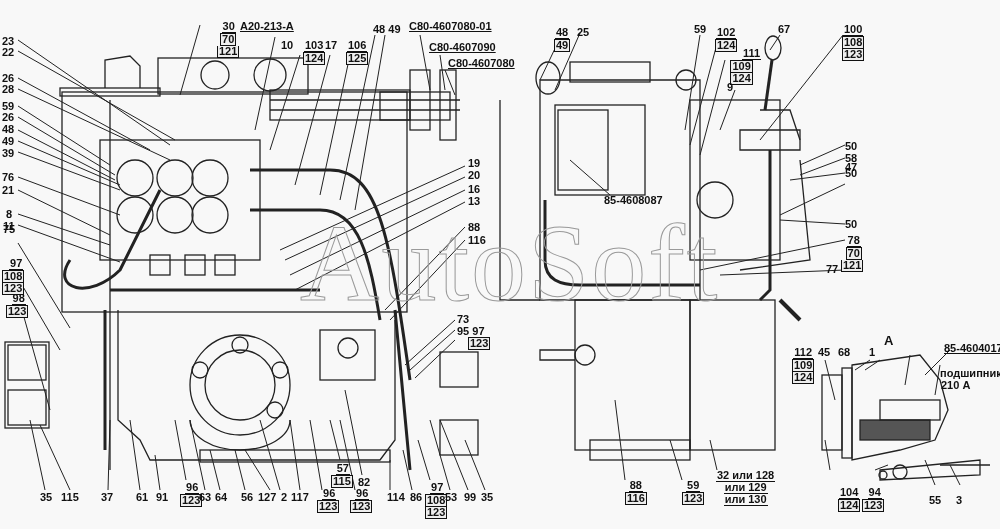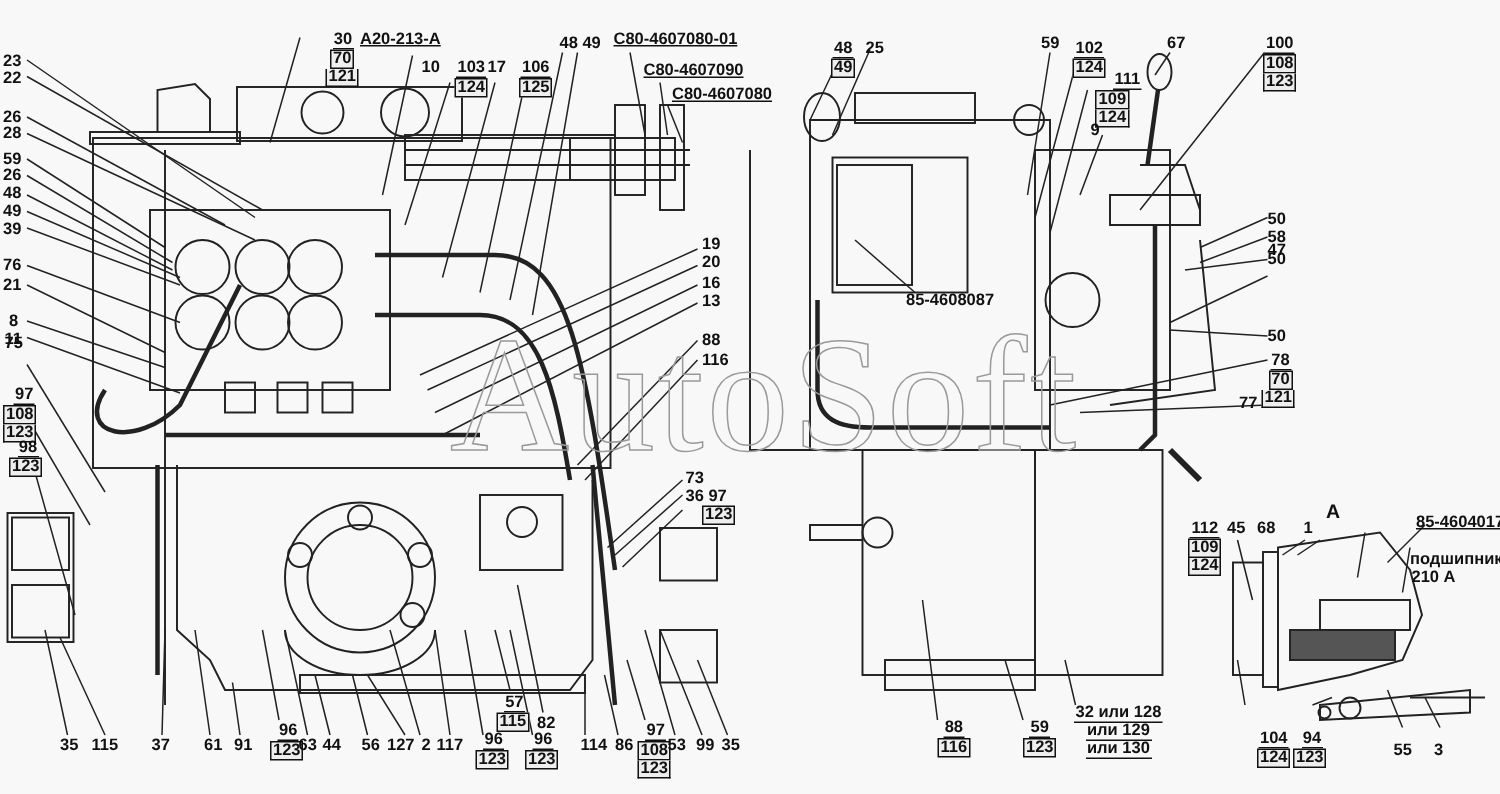--- a/index.html
+++ b/index.html
@@ -252,36 +252,36 @@
 <div class="lbl ann-ul" style="left:429px;top:42px">C80-4607090</div>
 <div class="lbl ann-ul" style="left:448px;top:58px">C80-4607080</div>
 
 <div class="lbl" style="left:468px;top:158px">19</div>
 <div class="lbl" style="left:468px;top:170px">20</div>
 <div class="lbl" style="left:468px;top:184px">16</div>
 <div class="lbl" style="left:468px;top:196px">13</div>
 <div class="lbl" style="left:468px;top:222px">88</div>
 <div class="lbl" style="left:468px;top:235px">116</div>
 <div class="lbl" style="left:457px;top:314px">73</div>
-<div class="lbl" style="left:457px;top:326px">36 97</div>
+<div class="lbl" style="left:457px;top:326px">95 97</div>
 <div class="stack" style="left:468px;top:337px">
   <span class="box first">123</span>
 </div>
 
 <div class="lbl" style="left:40px;top:492px">35</div>
 <div class="lbl" style="left:61px;top:492px">115</div>
 <div class="lbl" style="left:101px;top:492px">37</div>
 <div class="lbl" style="left:136px;top:492px">61</div>
 <div class="lbl" style="left:156px;top:492px">91</div>
 <div class="stack" style="left:180px;top:482px">
   <span class="top" style="margin-left:2px">96</span>
   <span class="box first">123</span>
 </div>
 <div class="lbl" style="left:199px;top:492px">63</div>
-<div class="lbl" style="left:215px;top:492px">44</div>
+<div class="lbl" style="left:215px;top:492px">64</div>
 <div class="lbl" style="left:241px;top:492px">56</div>
 <div class="lbl" style="left:258px;top:492px">127</div>
 <div class="lbl" style="left:281px;top:492px">2</div>
 <div class="lbl" style="left:291px;top:492px">117</div>
 <div class="stack" style="left:317px;top:488px">
   <span class="top" style="margin-left:2px">96</span>
   <span class="box first">123</span>
 </div>
 <div class="stack" style="left:331px;top:463px">
   <span class="top" style="margin-left:2px">57</span>

